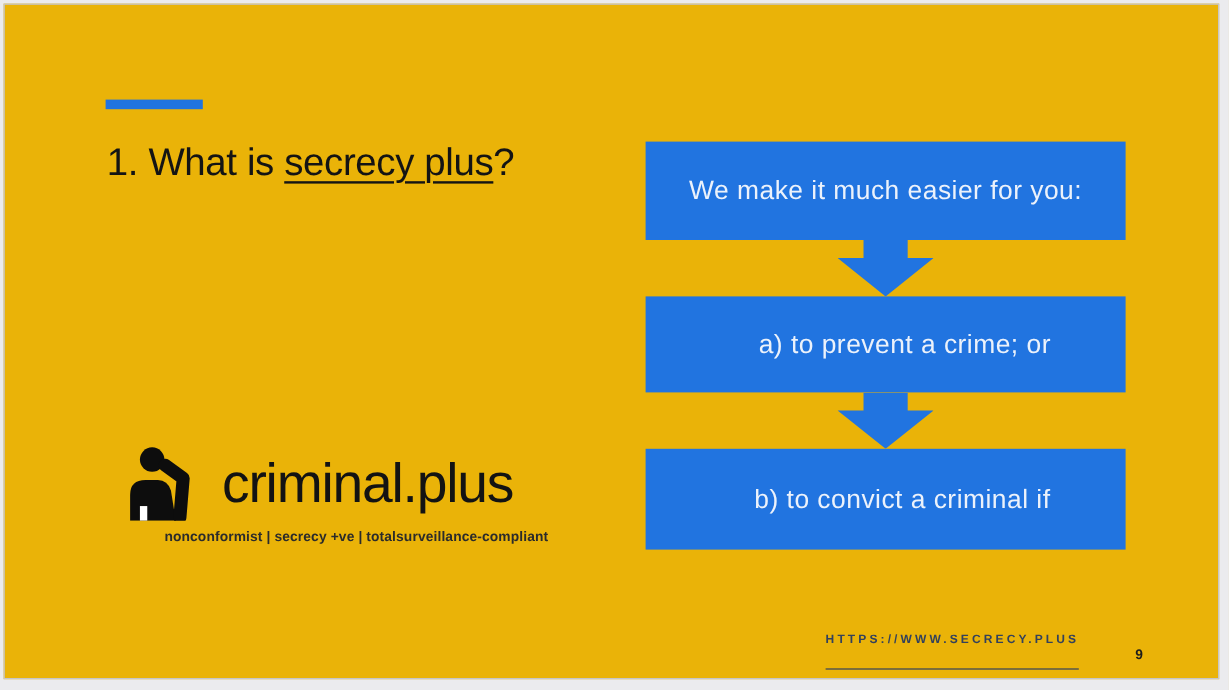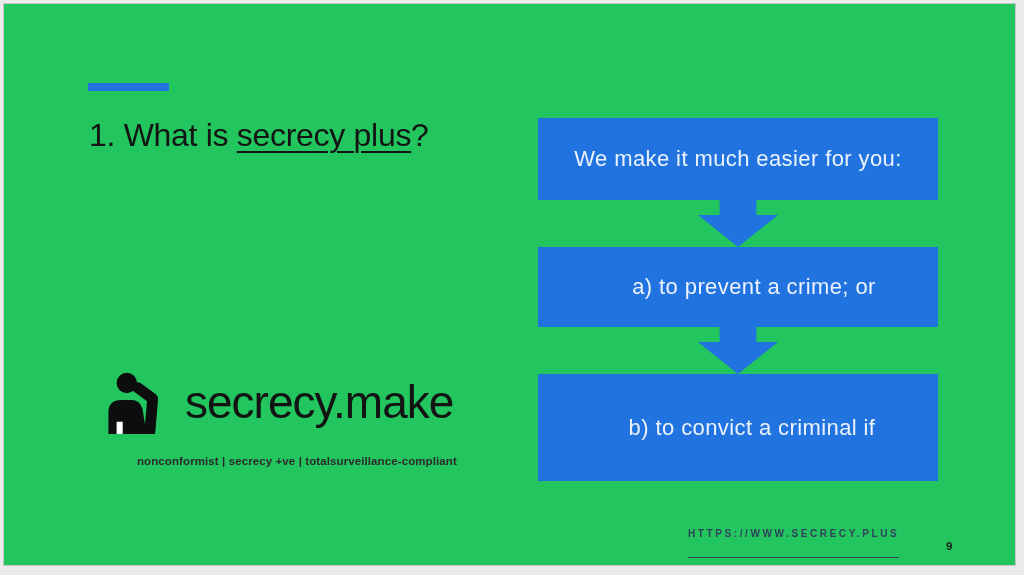--- a/index.html
+++ b/index.html
@@ -6,21 +6,21 @@
   html, body {
     width: 1024px; height: 575px;
     background: #ebebee;
     font-family: "Liberation Sans", sans-serif;
     overflow: hidden;
   }
   .slide {
     position: absolute;
     left: 3px; top: 3px;
     width: 1013px; height: 563px;
-    background: #22c55e;
+    background: #eab308;
     border: 1px solid #c5c5ca;
   }
   .accent-bar {
     position: absolute;
     left: 84px; top: 79px;
     width: 81px; height: 8px;
     background: #2174e0;
   }
   .slide-title {
     position: absolute;
@@ -50,21 +50,21 @@
     letter-spacing: 0.4px;
     display: flex;
     flex-direction: column;
     align-items: center;
     justify-content: center;
     text-align: right;
     line-height: 28px;
   }
   .flow-box.b1 { height: 82px; }
   .flow-box.b2 { height: 80px; padding-left: 32px; }
-  .flow-box.b3 { height: 107px; padding-left: 28px; }
+  .flow-box.b3 { height: 84px; padding-left: 28px; }
   .flow-box .italic { font-style: italic; }
   .arrow-down {
     width: 80px; height: 47px;
     margin: 0 auto;
     background: #2174e0;
     clip-path: polygon(27% 0, 73% 0, 73% 32%, 100% 32%, 50% 100%, 0 32%, 27% 32%);
   }
   .logo {
     position: absolute;
     left: 99px; top: 366px;
@@ -77,21 +77,21 @@
   .person-icon { width: 68px; height: 64px; flex: 0 0 auto; }
   .wordmark {
     font-size: 46px;
     font-weight: 500;
     color: #131313;
     letter-spacing: -1px;
     margin-left: 14px;
     white-space: nowrap;
   }
   .tagline {
-    margin-top: 21px;
+    margin-top: 8px;
     font-size: 11.5px;
     font-weight: 700;
     color: #2b2b2b;
     letter-spacing: 0.1px;
     white-space: nowrap;
     padding-left: 34px;
   }
   .footer-link {
     position: absolute;
     left: 684px; top: 524px;
@@ -137,21 +137,21 @@
   </div>
 
   <div class="logo">
     <div class="logo-row">
       <svg class="person-icon" viewBox="0 0 100 94" xmlns="http://www.w3.org/2000/svg">
         <circle cx="35" cy="19" r="15" fill="#0d0d0d"></circle>
         <path d="M8 94 L8 62 Q8 44 27 44 L42 44 Q54 44 58 57 L64 94 Z" fill="#0d0d0d"></path>
         <rect x="20" y="76" width="9" height="18" fill="#ffffff"></rect>
         <path d="M69 90 L73 42 L51 26" fill="none" stroke="#0d0d0d" stroke-width="16" stroke-linecap="round" stroke-linejoin="round"></path>
       </svg>
-      <div class="wordmark">secrecy.make</div>
+      <div class="wordmark">criminal.plus</div>
     </div>
     <div class="tagline">nonconformist | secrecy +ve | totalsurveillance-compliant</div>
   </div>
 
   <a class="footer-link">HTTPS://WWW.SECRECY.PLUS</a>
   <div class="page-number">9</div>
 
 </div>
 
 </body></html>

